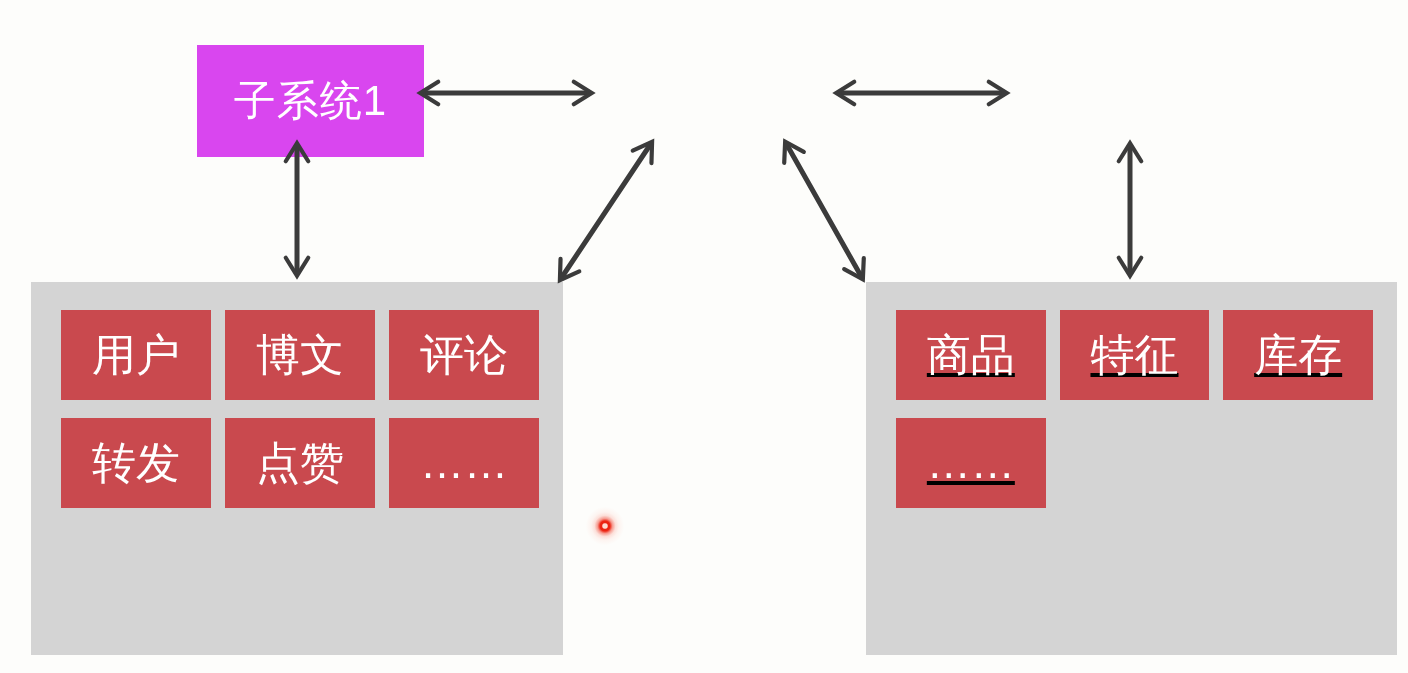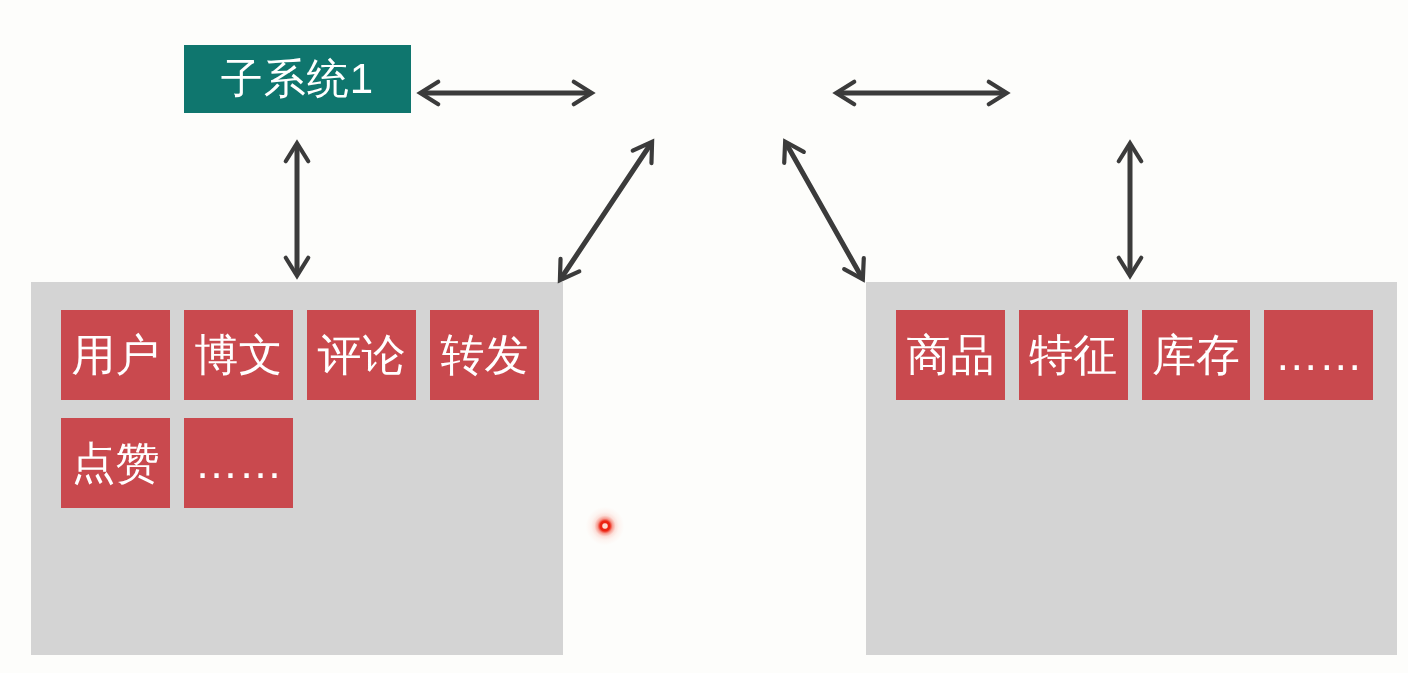--- a/index.html
+++ b/index.html
@@ -6,49 +6,50 @@
   #canvas {
     position: relative;
     width: 1408px;
     height: 673px;
     overflow: hidden;
     background: #fdfdfb;
     font-family: "Liberation Sans", "DejaVu Sans", sans-serif;
   }
   .topbox {
     position: absolute;
-    height: 68px;
-    background: #0f766e;
+    height: 112px;
+    background: #d946ef;
     color: #ffffff;
     display: flex;
     align-items: center;
     justify-content: center;
     font-size: 42px;
     letter-spacing: 1px;
     white-space: nowrap;
+    margin-left: 13px;
   }
   #box-sub1 { left: 184px; top: 45px; width: 227px; }
   #box-etl  { left: 600px; top: 45px; width: 227px; font-size: 46px; }
   #box-subB { left: 1015px; top: 45px; width: 228px; }
 
   .panel {
     position: absolute;
     top: 282px;
     height: 373px;
     background: #d4d4d4;
     box-sizing: border-box;
     padding: 28px 24px 0 30px;
     display: grid;
-    grid-template-columns: 1fr 1fr 1fr 1fr;
+    grid-template-columns: 1fr 1fr 1fr;
     grid-auto-rows: 90px;
     column-gap: 14px;
     row-gap: 18px;
   }
   #panel-left  { left: 31px;  width: 532px; }
-  #panel-right { left: 866px; width: 531px; }
+  #panel-right { left: 866px; width: 531px; text-decoration: underline; }
 
   .cell {
     background: #c9494e;
     color: #ffffff;
     display: flex;
     align-items: center;
     justify-content: center;
     font-size: 44px;
     white-space: nowrap;
   }

